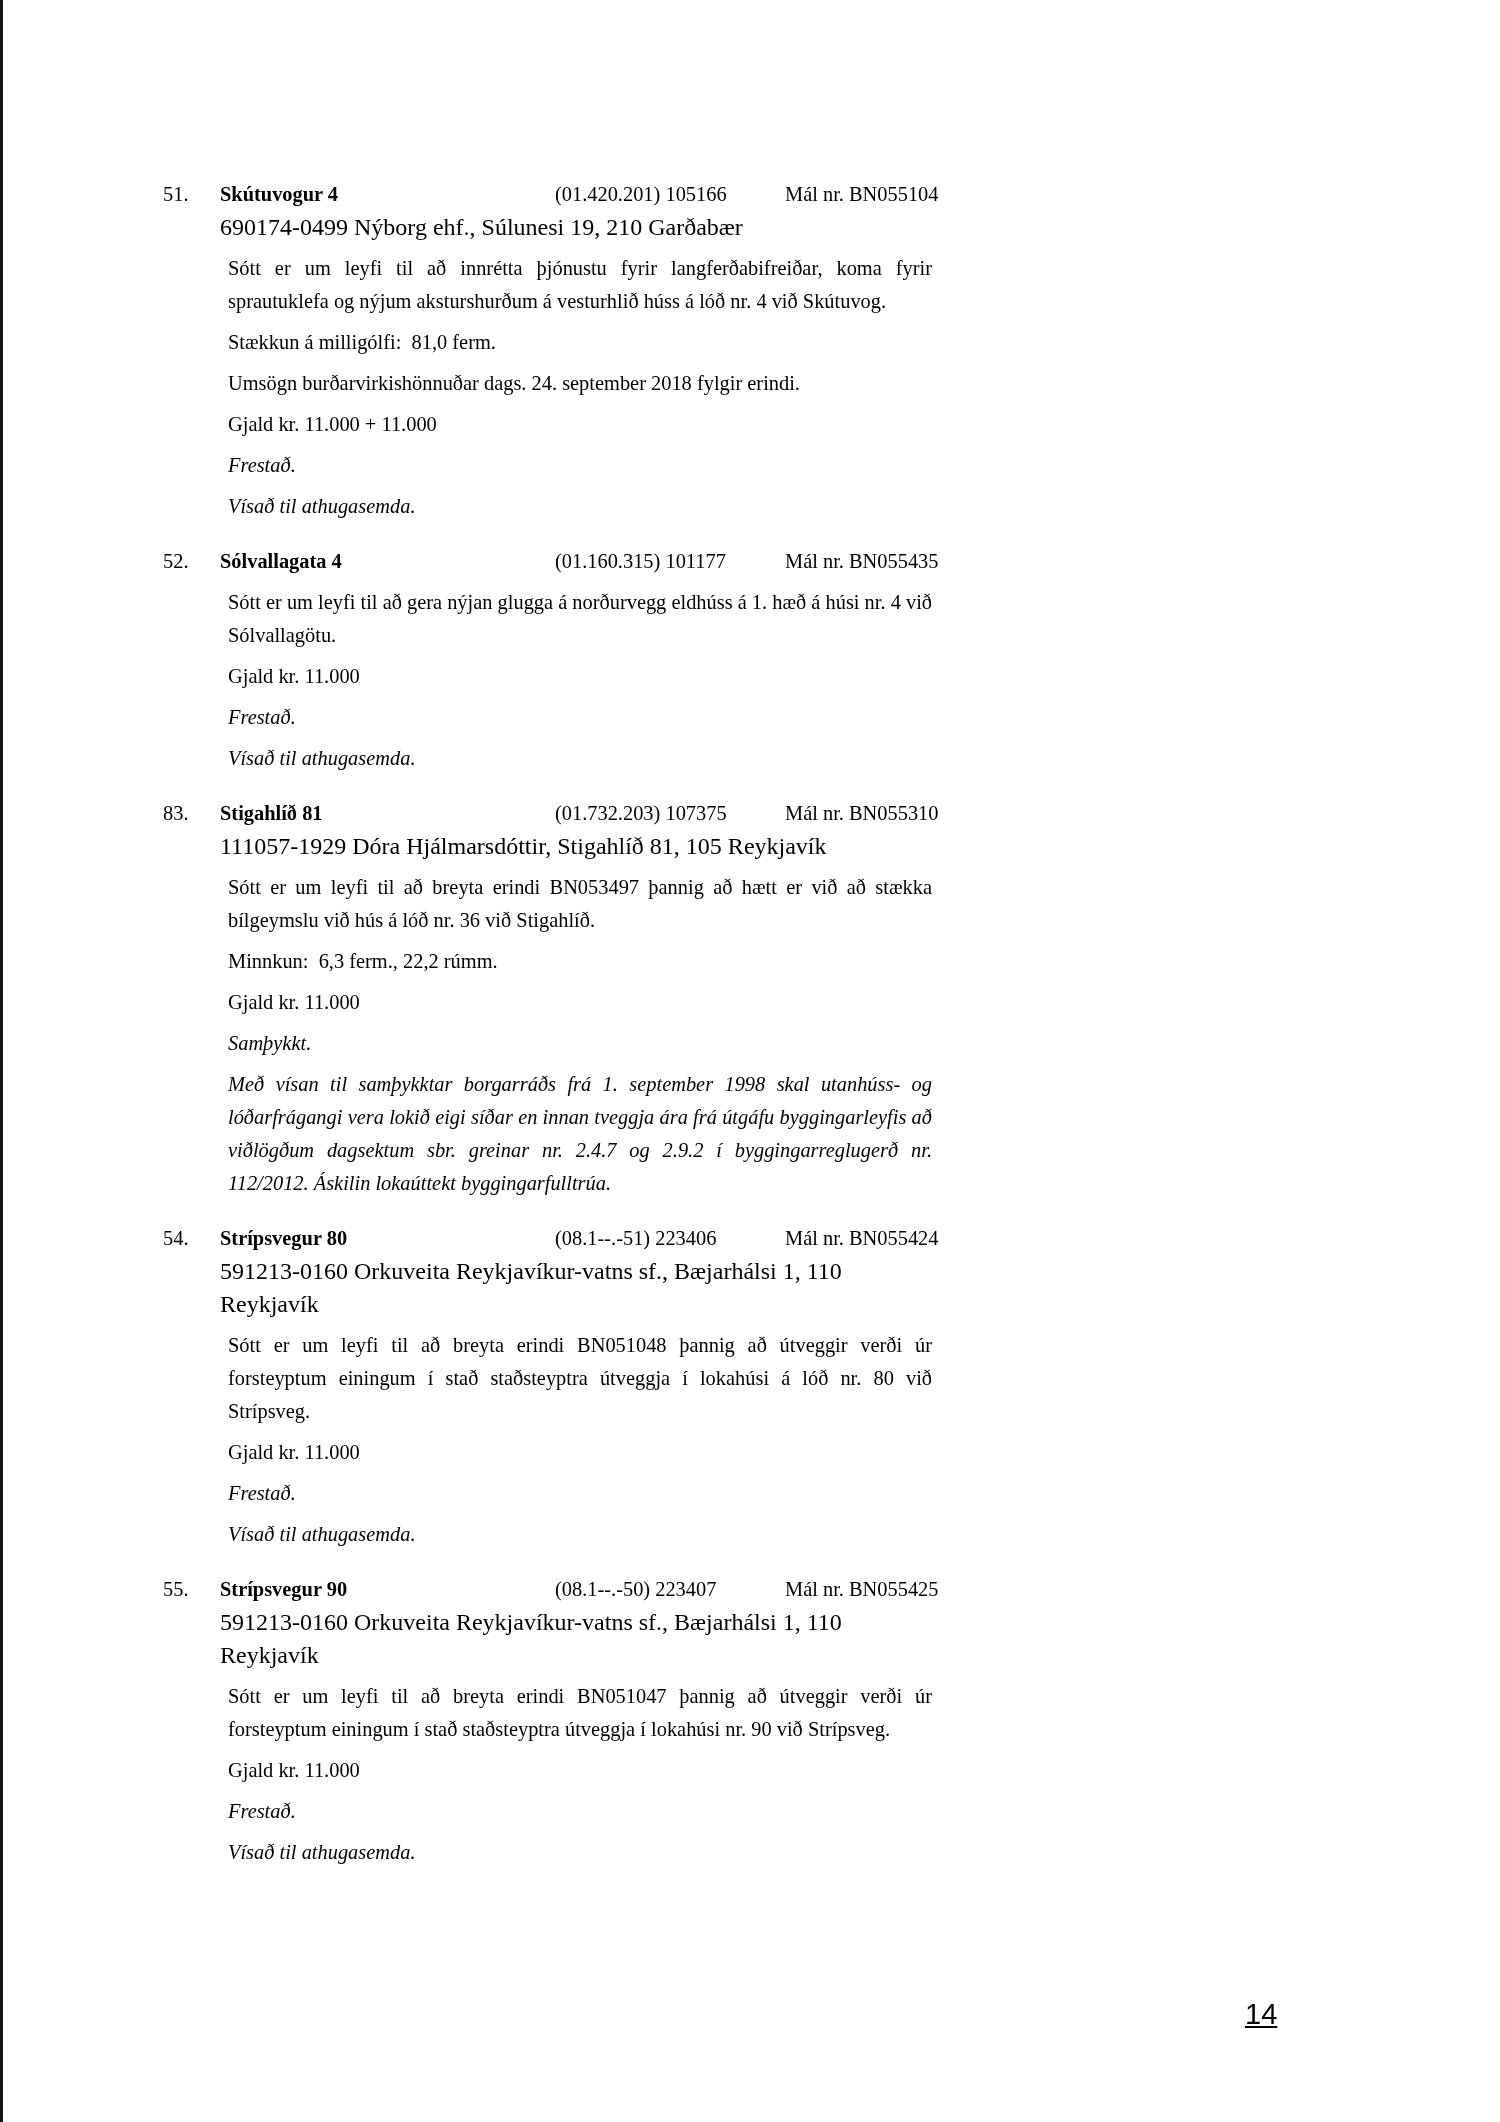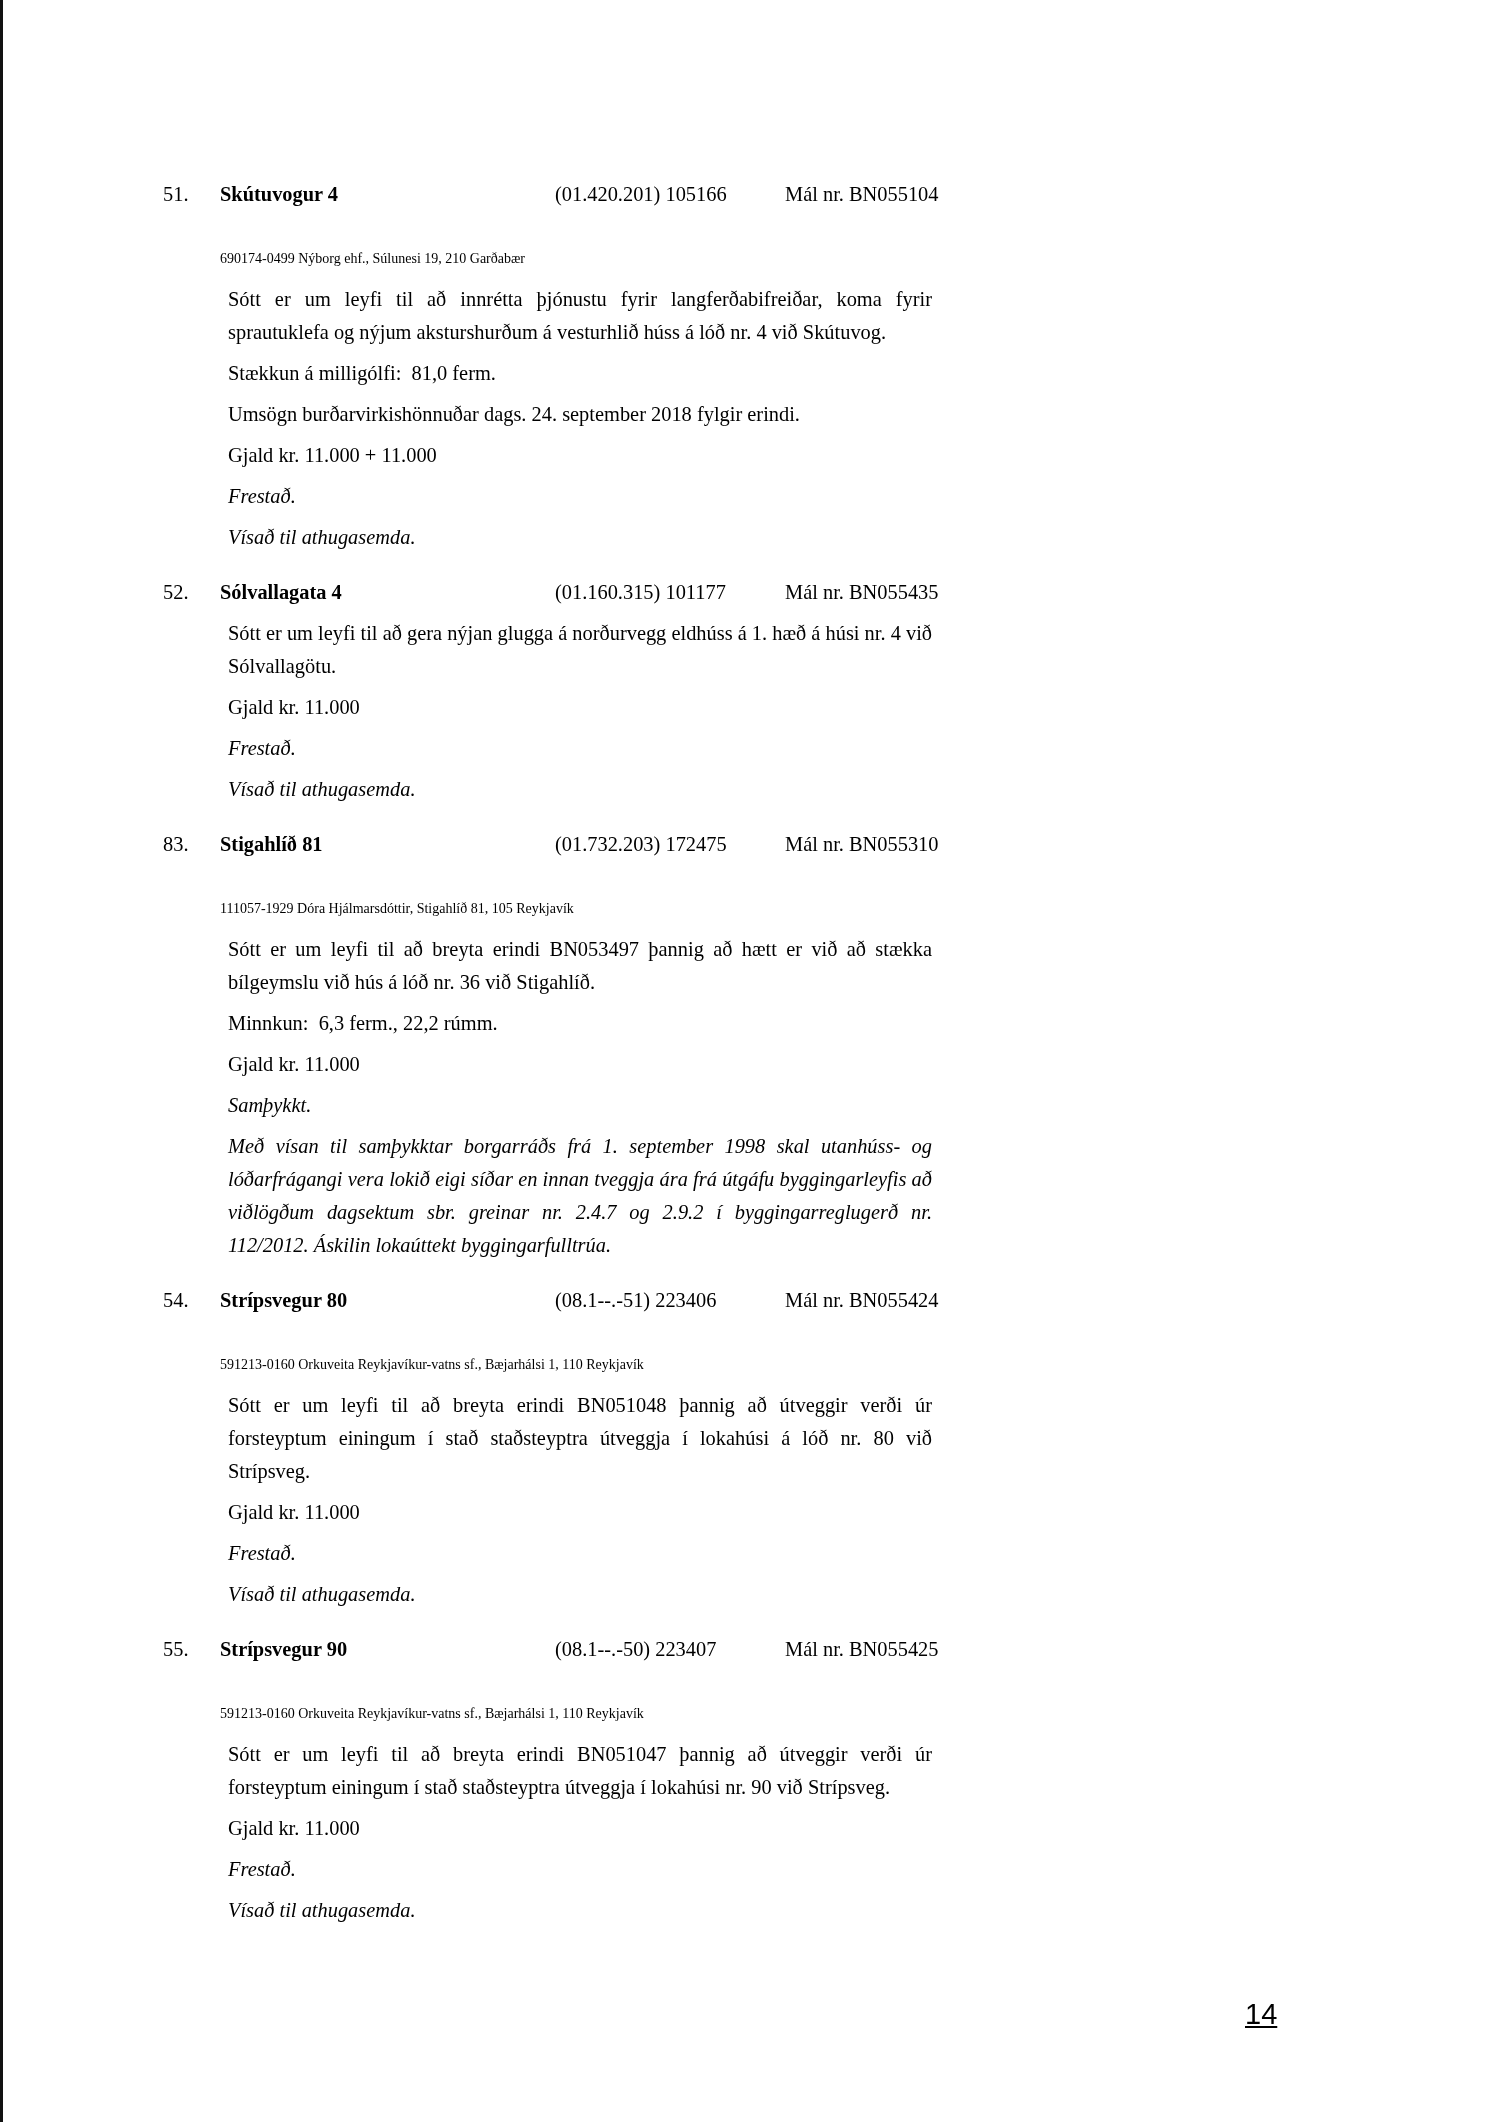--- a/index.html
+++ b/index.html
@@ -33,21 +33,21 @@
     line-height: 33px;
   }
   .item-no {
     position: absolute;
     left: 0; top: 0;
   }
   .item-hdr { display: flex; }
   .item-title { width: 335px; font-weight: bold; }
   .item-ref { width: 230px; }
   .item-case { flex: 1; text-align: left; }
-  .owner-line { font-size: 14px; margin-top: 31px; }
+  .owner-line { font-size: 24px; }
   .agenda-item p { margin: 8px; }
   .j { text-align: justify; }
   .i { font-style: italic; }
   .pre { white-space: pre-wrap; }
   .page-number {
     position: absolute;
     left: 1245px;
     top: 2000px;
     font-family: "Liberation Sans", sans-serif;
     font-size: 29px;
@@ -88,21 +88,21 @@
     <p class="j">Sótt er um leyfi til að gera nýjan glugga á norðurvegg eldhúss á 1. hæð á húsi nr. 4 við Sólvallagötu.</p>
     <p>Gjald kr. 11.000</p>
     <p class="i">Frestað.</p>
     <p class="i">Vísað til athugasemda.</p>
   </div>
 
   <div class="agenda-item">
     <span class="item-no">83.</span>
     <div class="item-hdr">
       <span class="item-title">Stigahlíð 81</span>
-      <span class="item-ref">(01.732.203) 172475</span>
+      <span class="item-ref">(01.732.203) 107375</span>
       <span class="item-case">Mál nr. BN055310</span>
     </div>
     <div class="owner-line">111057-1929 Dóra Hjálmarsdóttir, Stigahlíð 81, 105 Reykjavík</div>
     <p class="j">Sótt er um leyfi til að breyta erindi BN053497 þannig að hætt er við að stækka bílgeymslu við hús á lóð nr. 36 við Stigahlíð.</p>
     <p class="pre">Minnkun:  6,3 ferm., 22,2 rúmm.</p>
     <p>Gjald kr. 11.000</p>
     <p class="i">Samþykkt.</p>
     <p class="i j">Með vísan til samþykktar borgarráðs frá 1. september 1998 skal utanhúss- og lóðarfrágangi vera lokið eigi síðar en innan tveggja ára frá útgáfu byggingarleyfis að viðlögðum dagsektum sbr. greinar nr. 2.4.7 og 2.9.2 í byggingarreglugerð nr. 112/2012. Áskilin lokaúttekt byggingarfulltrúa.</p>
   </div>
 

